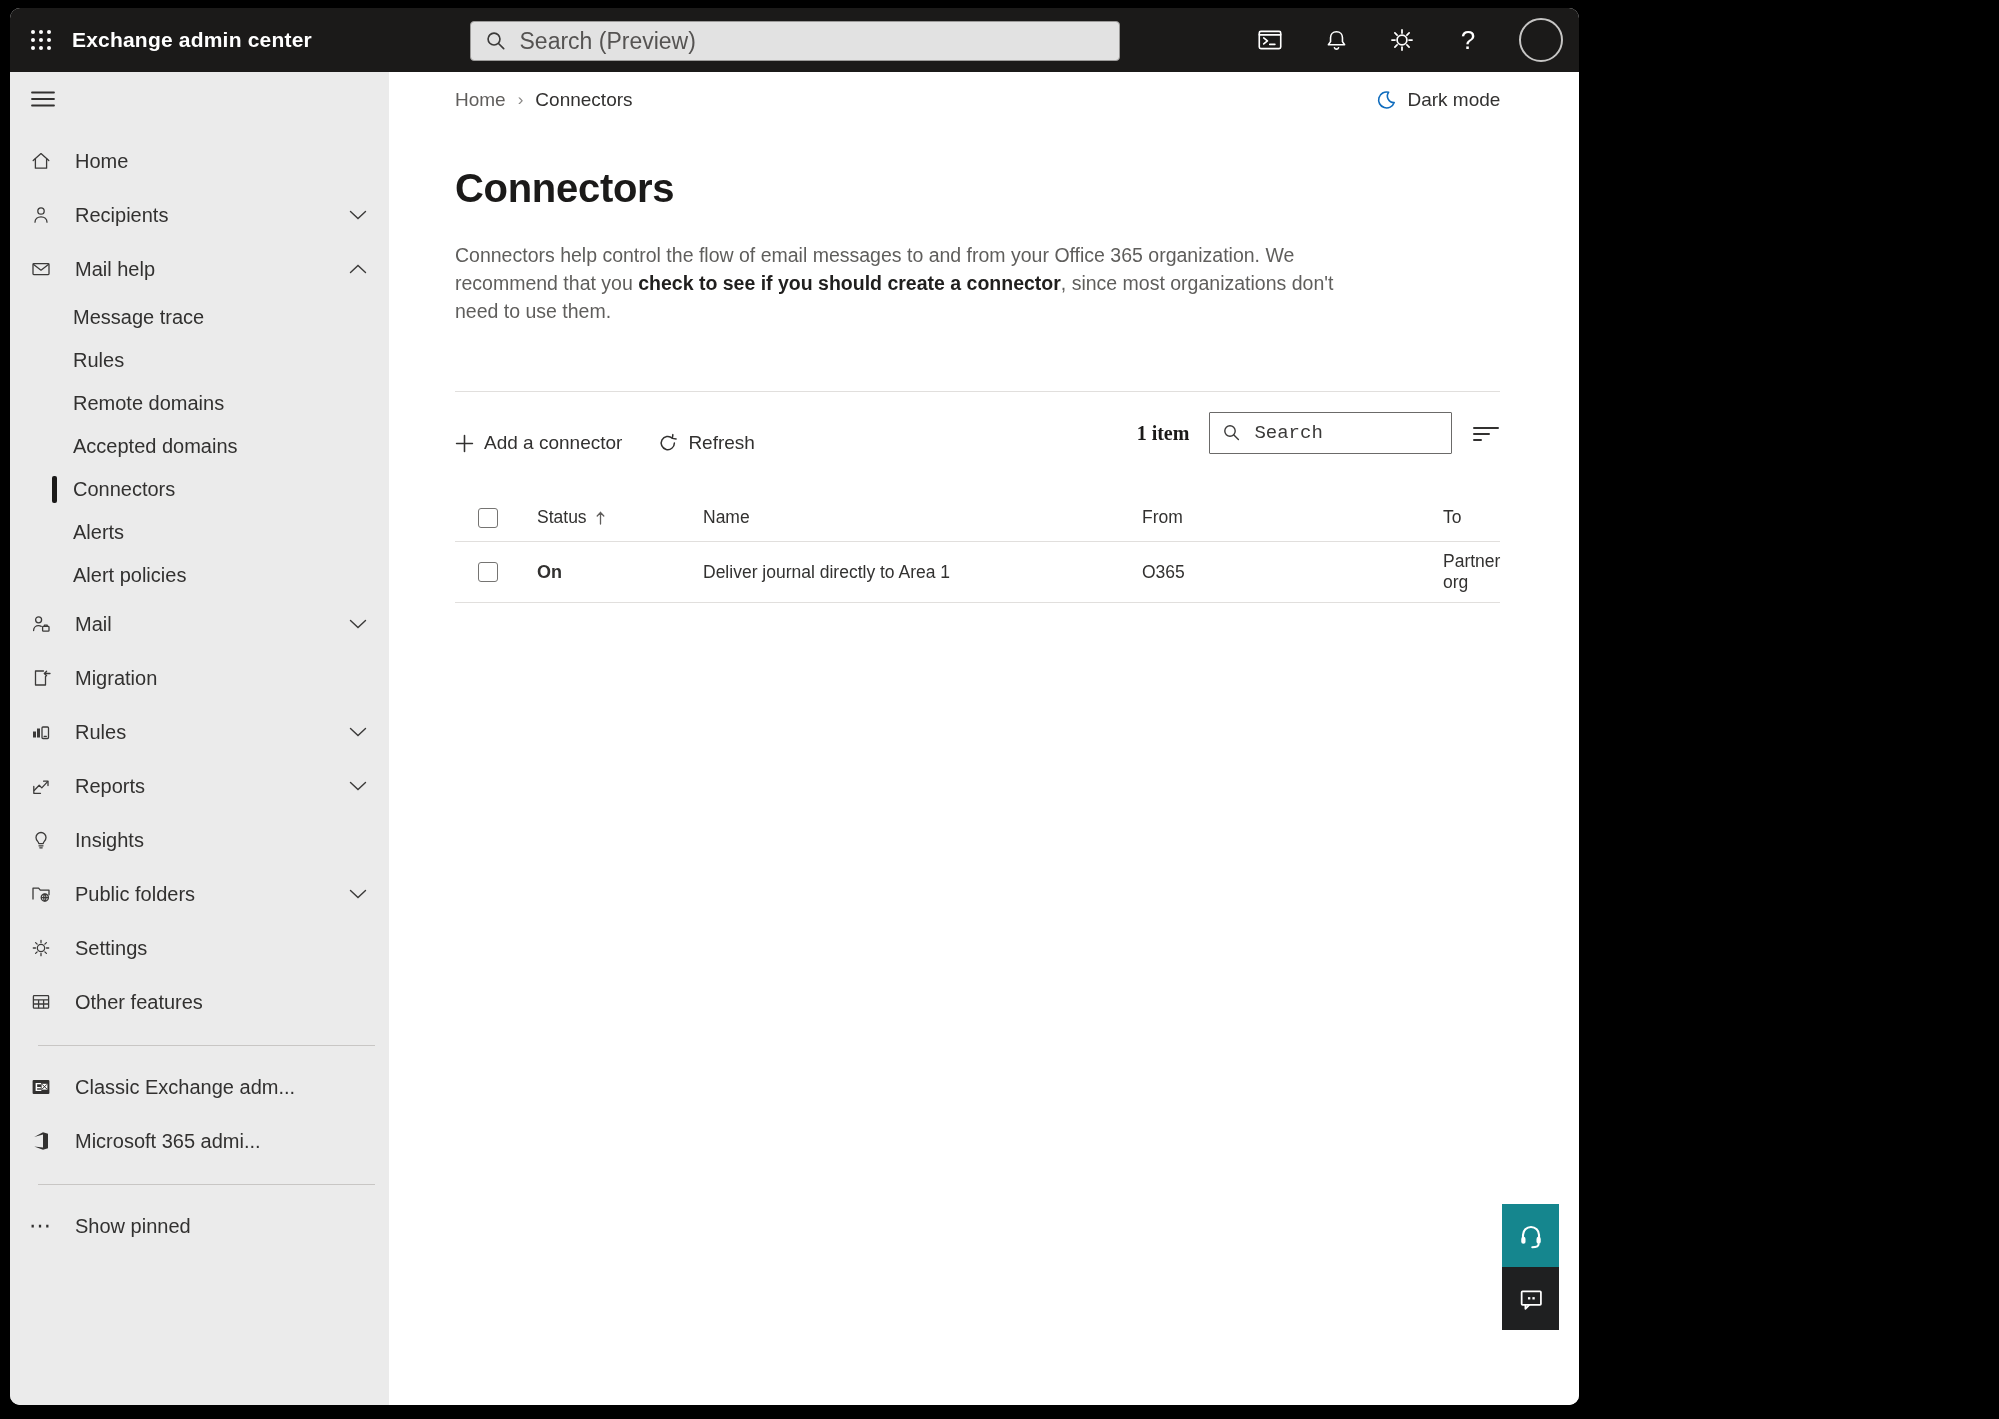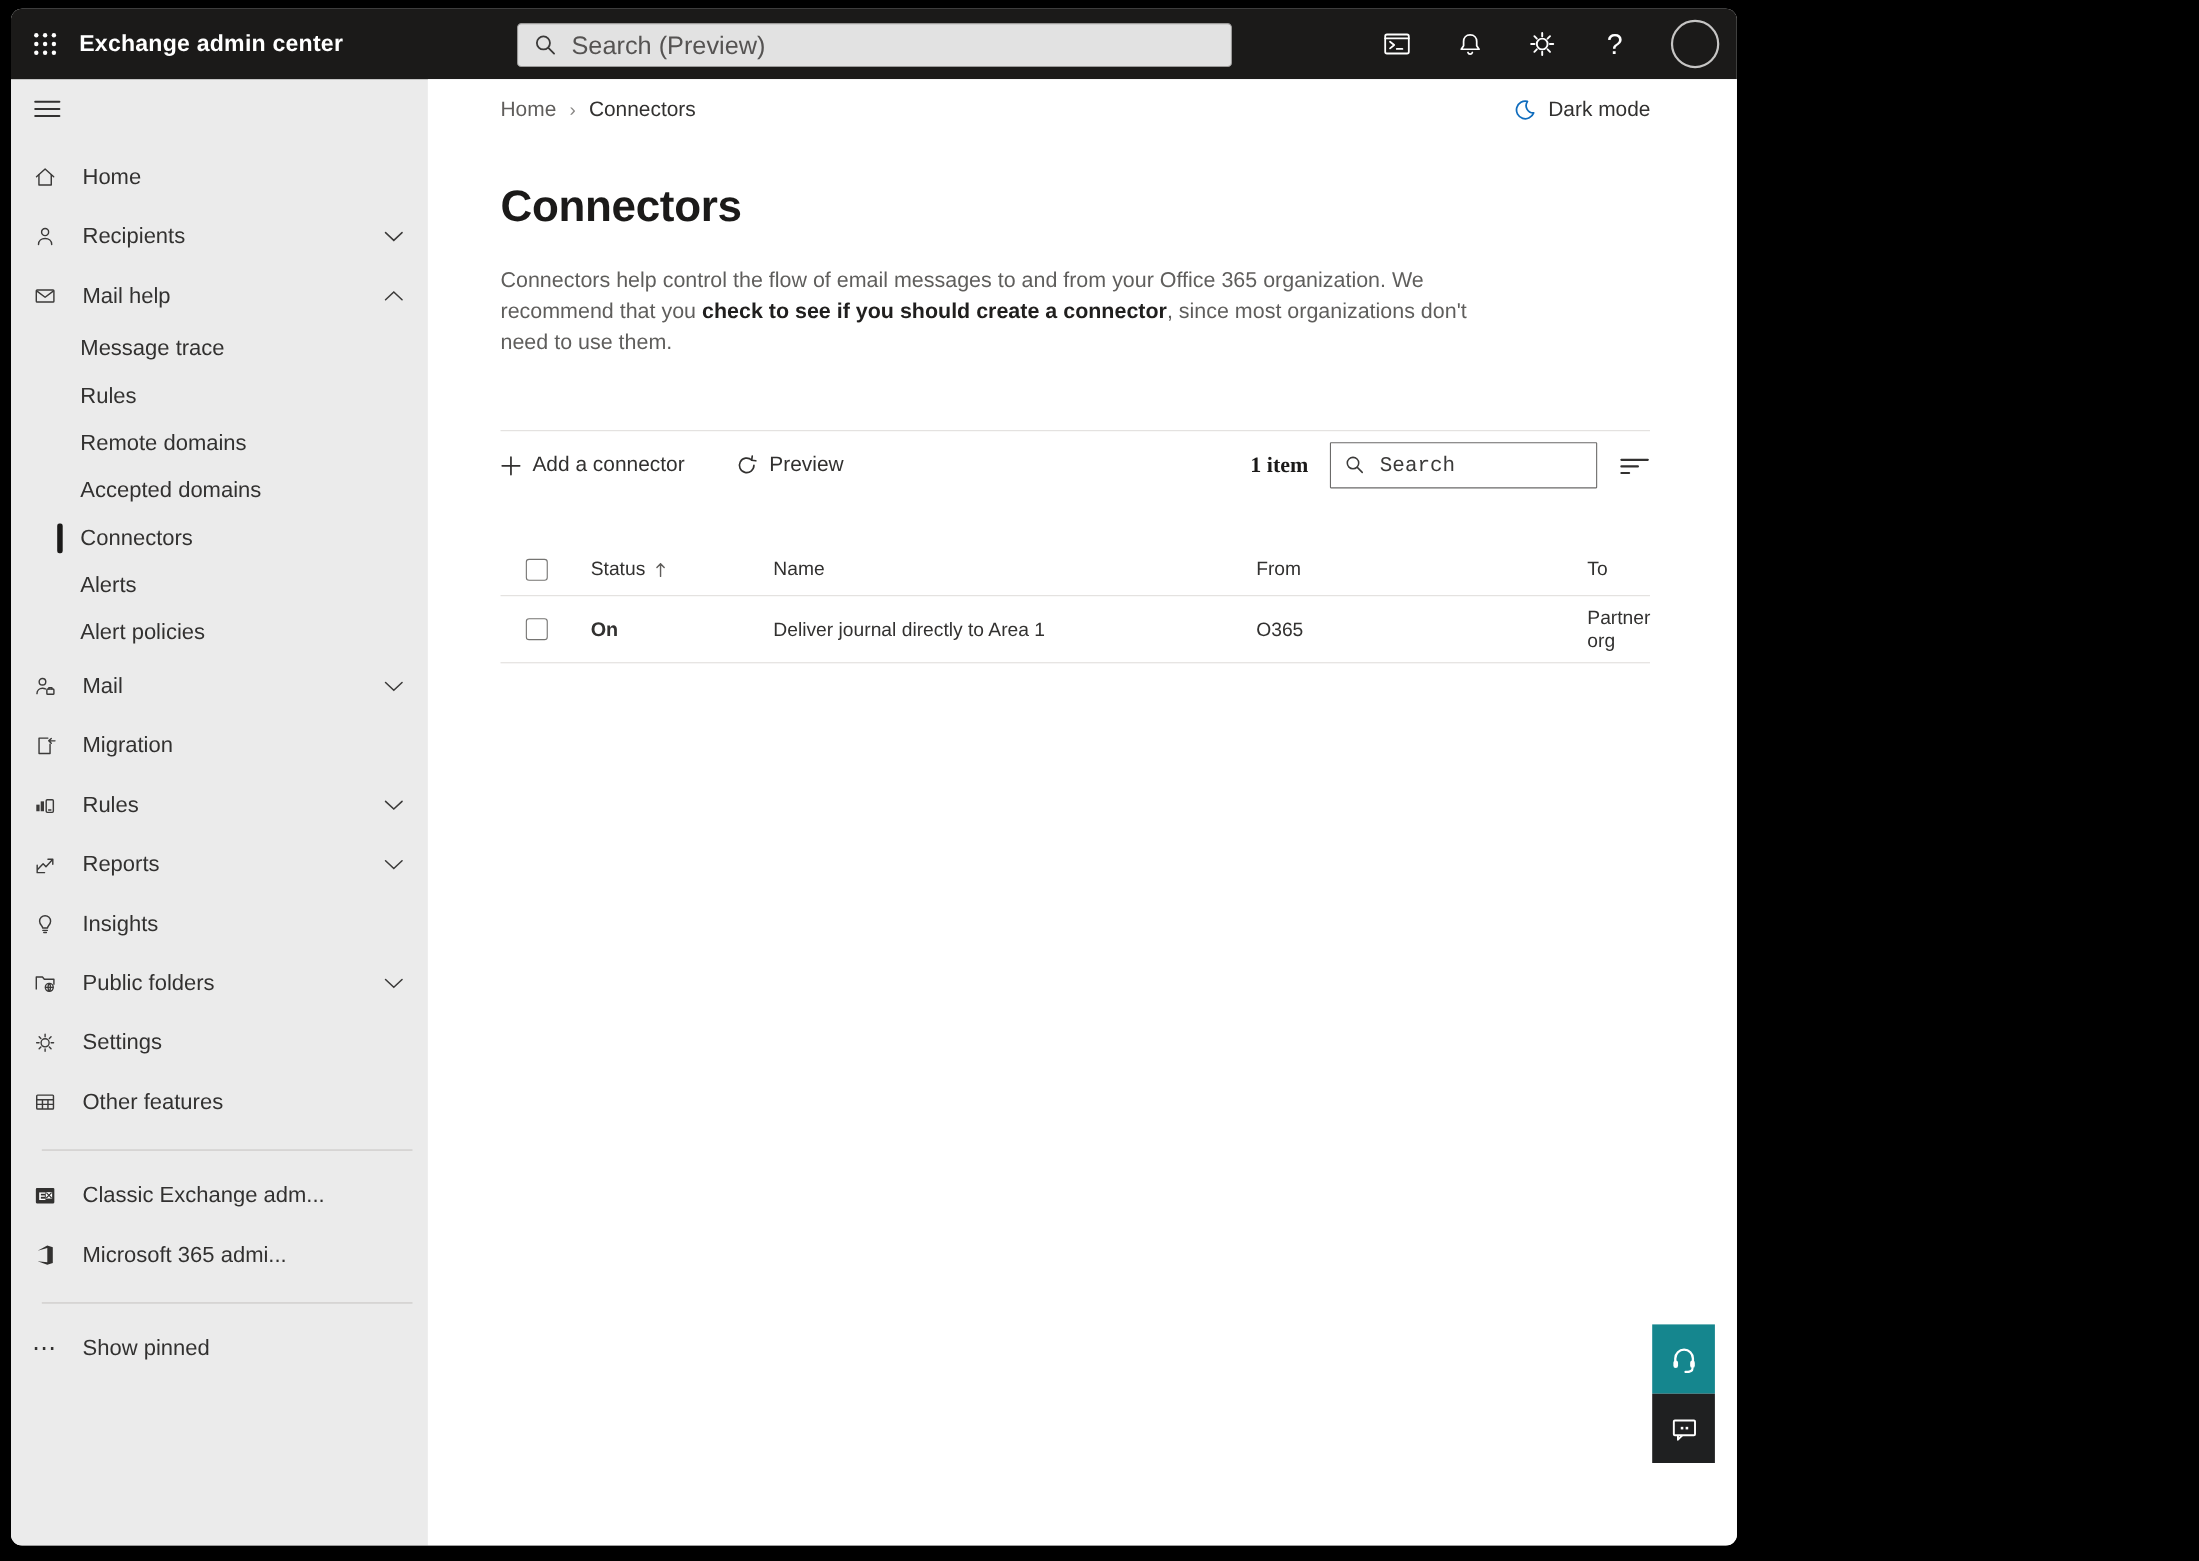--- a/index.html
+++ b/index.html
@@ -40,21 +40,21 @@
   .crumb-row { margin-top:14px; display:flex; align-items:center; justify-content:space-between; height:28px; }
   .crumbs { display:flex; align-items:center; gap:12px; font-size:19px; }
   .crumb-home { color:#605e5c; cursor:pointer; }
   .crumb-sep { color:#8a8886; font-size:17px; }
   .crumb-cur { color:#323130; }
   .darkmode { display:flex; align-items:center; gap:10px; font-size:19px; color:#323130; cursor:pointer; }
   h1.page-title { margin-top:52px; font-size:40px; font-weight:700; color:#1b1a19; letter-spacing:-.3px; }
   .page-desc { margin-top:30px; width:880px; font-size:19.5px; line-height:28px; color:#5f5e5c; }
   .page-desc .em { color:#201f1e; font-weight:700; }
   .rule { border-top:1px solid #e1dfdd; margin-top:66px; }
-  .toolbar { height:62px; display:flex; align-items:center;gap:11px; }
+  .toolbar { height:62px; display:flex; align-items:flex-end; }
   .tool-btn { display:flex; align-items:center; gap:10px; font-size:19px; color:#323130; cursor:pointer; }
   .tool-btn + .tool-btn { margin-left:36px; }
   .toolbar-right { margin-left:auto; display:flex; align-items:center; }
   .item-count { font-family:"Liberation Serif", serif; font-weight:700; font-size:20px; color:#1b1a19; }
   .list-search { margin-left:20px; width:243px; height:42px; border:1px solid #6b6a69; border-radius:1px;
                  display:flex; align-items:center; padding:0 12px; gap:12px; background:#fff;font-family:Liberation Mono, monospace; }
   .list-search input { flex:1; width:100%; border:none; outline:none; background:transparent; font-size:19px; color:#201f1e; font-family:inherit; }
   .list-search input::placeholder { color:#3b3a39; }
   .filter-btn { margin-left:20px; cursor:pointer; display:flex; align-items:center; }
 
@@ -371,21 +371,21 @@
             <svg width="19" height="19" viewBox="0 0 18 18" stroke="#323130" stroke-width="1.5" stroke-linecap="round">
                 <path d="M9 1.5 V16.5 M1.5 9 H16.5"></path>
               </svg>
             <span>Add a connector</span>
           </div>
           <div class="tool-btn">
             <svg width="20" height="20" viewBox="0 0 20 20" fill="none" stroke="#323130" stroke-width="1.5" stroke-linecap="round" stroke-linejoin="round">
               <path d="M16.4 10 a6.6 6.6 0 1 1 -2.1 -4.8"></path>
               <path d="M14.6 1.6 v3.8 h3.8" transform="rotate(8 14.6 3.5)"></path>
             </svg>
-            <span>Preview</span>
+            <span>Refresh</span>
           </div>
 
           <div class="toolbar-right">
             <span class="item-count">1 item</span>
             <div class="list-search">
               <svg width="20" height="20" viewBox="0 0 20 20">
                 <circle cx="8" cy="8" r="5.2" fill="none" stroke="#3b3a39" stroke-width="1.4"></circle>
                 <path d="M11.9 11.9 L16.4 16.4" stroke="#3b3a39" stroke-width="1.4" stroke-linecap="round"></path>
               </svg>
               <input type="text" placeholder="Search" style="">

